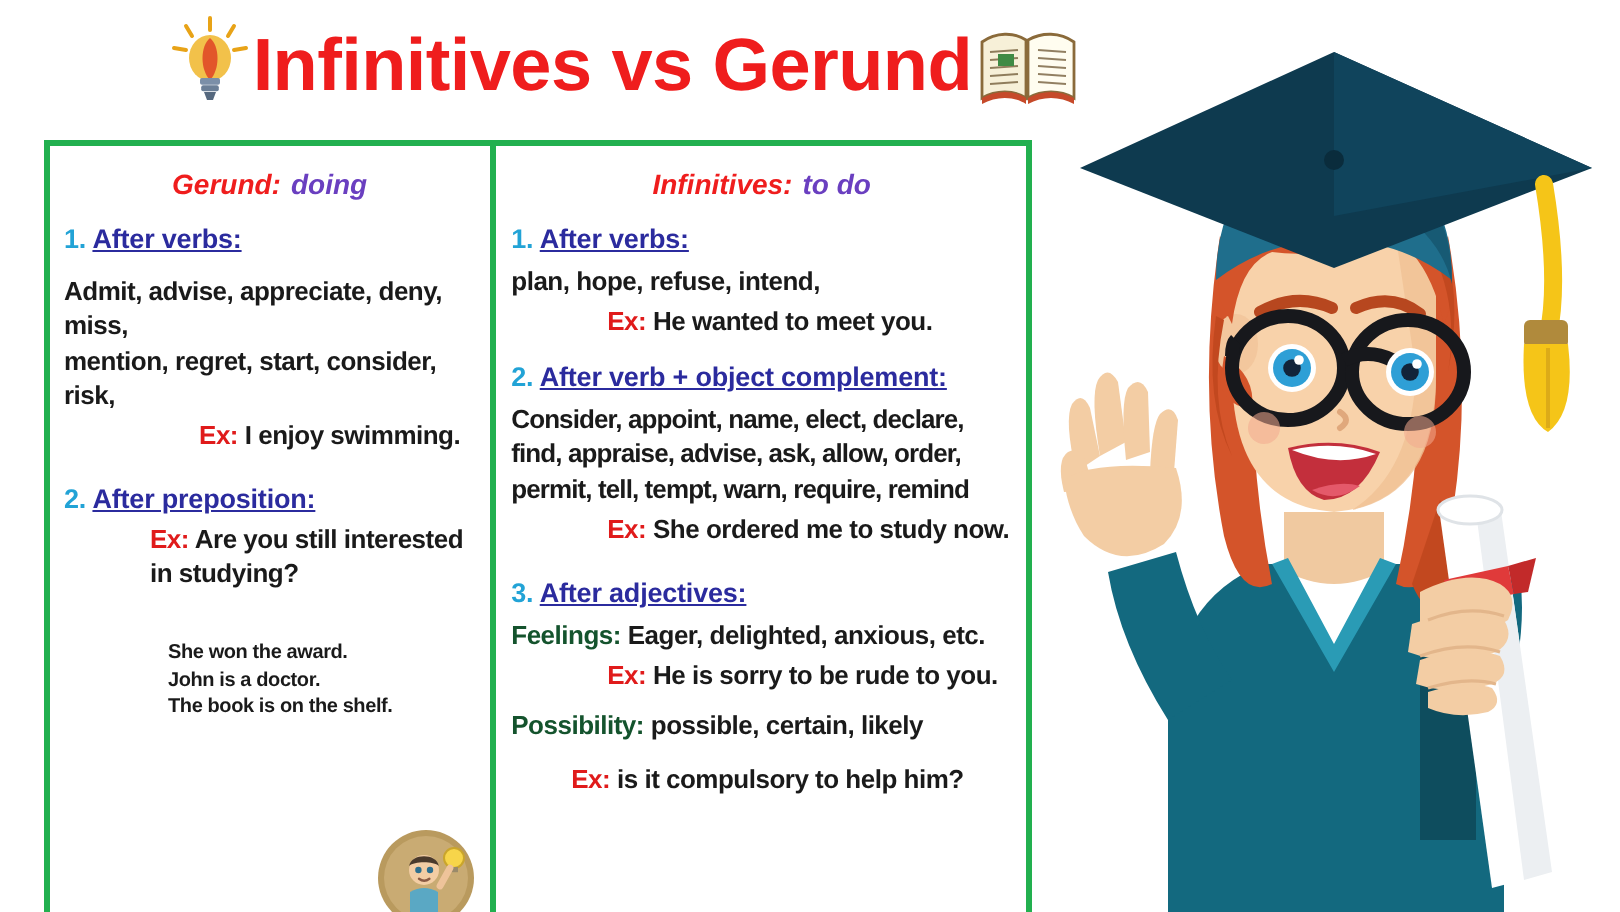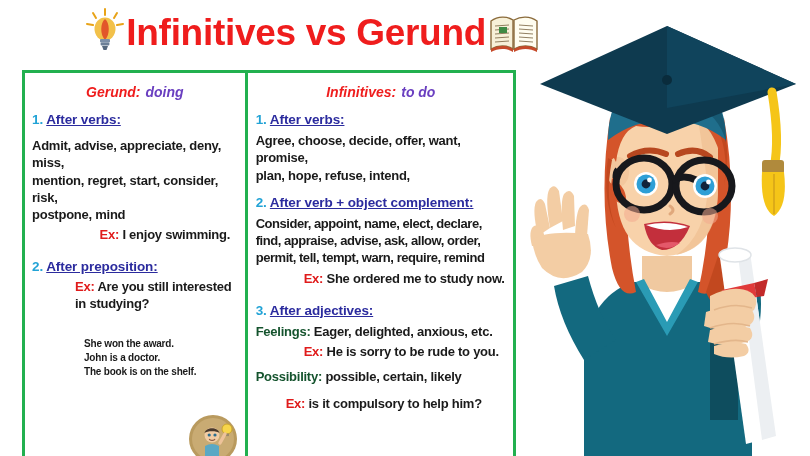--- a/index.html
+++ b/index.html
@@ -215,21 +215,20 @@
     </div>
 
     <div class="sec-head">
       <span class="num">1.</span>
       <span class="txt">After verbs:</span>
     </div>
     <div class="gap-xs"></div>
     <div class="words">
       <div>Admit, advise, appreciate, deny, miss,</div>
       <div>mention, regret, start, consider, risk,</div>
-      <div>postpone, mind</div>
     </div>
     <div class="ex-line ex-indent-lg">
       <span class="ex-tag">Ex:</span>
       <span>I enjoy swimming.</span>
     </div>
 
     <div class="gap-md"></div>
 
     <div class="sec-head">
       <span class="num">2.</span>
@@ -276,22 +275,25 @@
 
     <div class="col-head">
       <span class="lbl">Infinitives:</span><span class="ex">to do</span>
     </div>
 
     <div class="sec-head">
       <span class="num">1.</span>
       <span class="txt">After verbs:</span>
     </div>
     <div class="words">
-      <div>Agree, choose, decide, offer, want, promise,</div>
       <div>plan, hope, refuse, intend,</div>
+    </div>
+    <div class="ex-line ex-indent-md">
+      <span class="ex-tag">Ex:</span>
+      <span>He wanted to meet you.</span>
     </div>
 
     <div class="gap-sm"></div>
 
     <div class="sec-head">
       <span class="num">2.</span>
       <span class="txt">After verb + object complement:</span>
     </div>
     <div class="words narrow">
       <div>Consider, appoint, name, elect, declare,</div>

